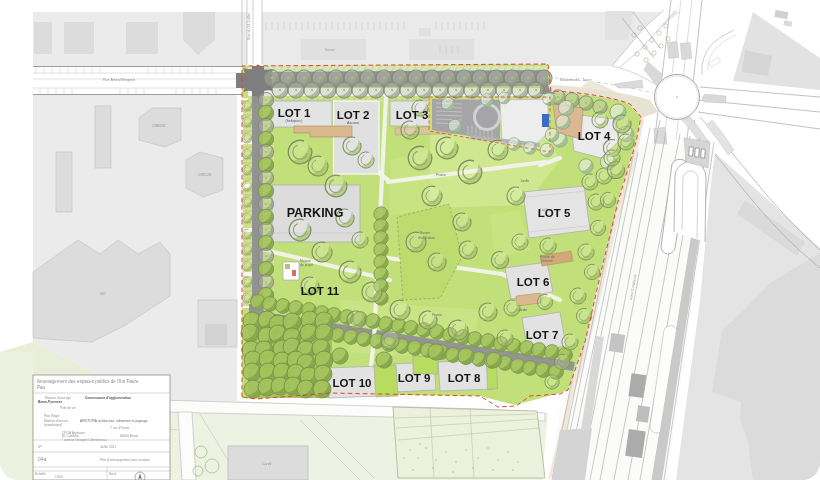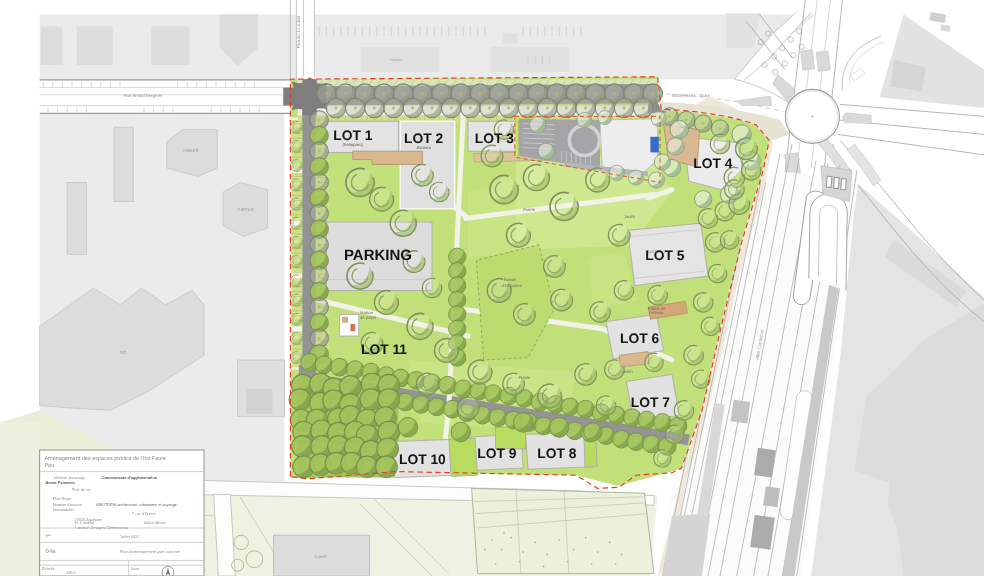--- a/index.html
+++ b/index.html
@@ -1,16 +1,16 @@
 <!DOCTYPE html>
 <html><head>
 <meta charset="utf-8">
 <style>
 html,body{margin:0;padding:0;background:#fff;font-family:"Liberation Sans",sans-serif;}
-#wrap{position:relative;width:820px;height:480px;overflow:hidden;}
+#wrap{position:relative;width:820px;height:480px;overflow:hidden;border-radius:18px;}
 svg{display:block;}
 </style>
 </head>
 <body>
 <div id="wrap">
 <svg width="820" height="480" viewBox="0 0 820 480">
 <defs>
 <g id="tree">
   <circle cx="0" cy="0" r="9" fill="#ffffff" fill-opacity="0.14"></circle>
   <path d="M 8.46,-3.08 A 9 9 0 1 1 3.08,-8.46" fill="none" stroke="#7d915b" stroke-width="1.1"></path>

